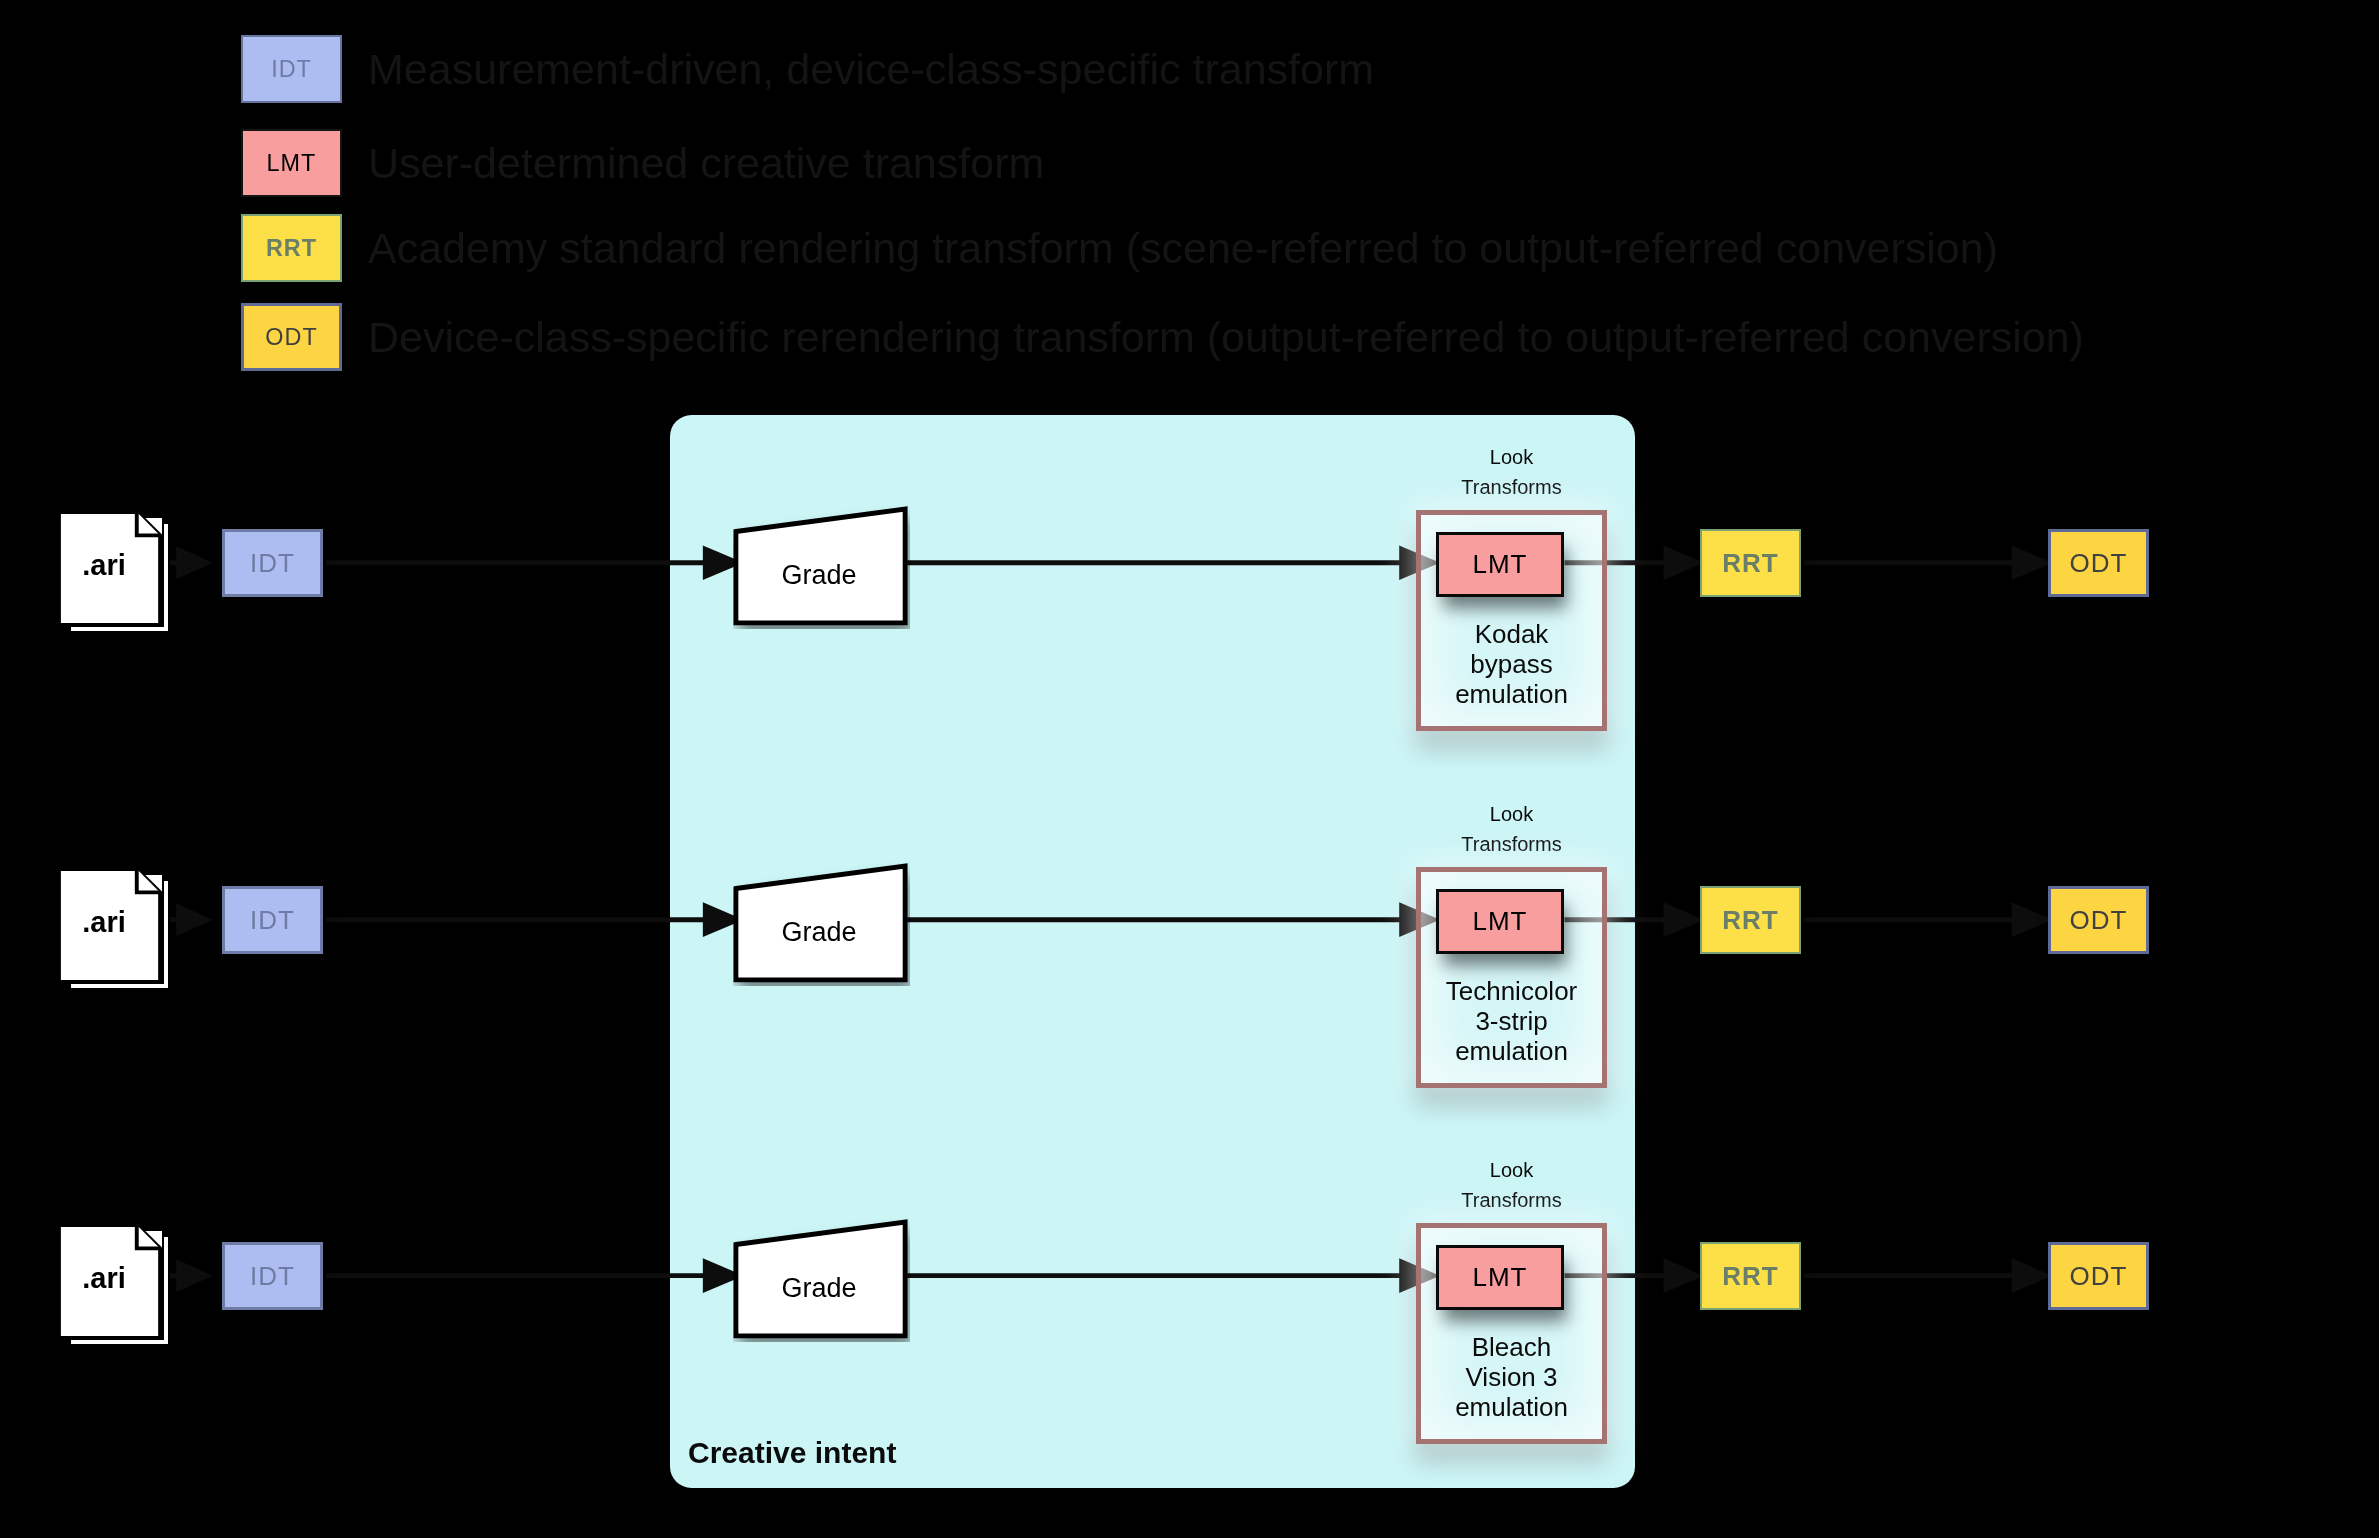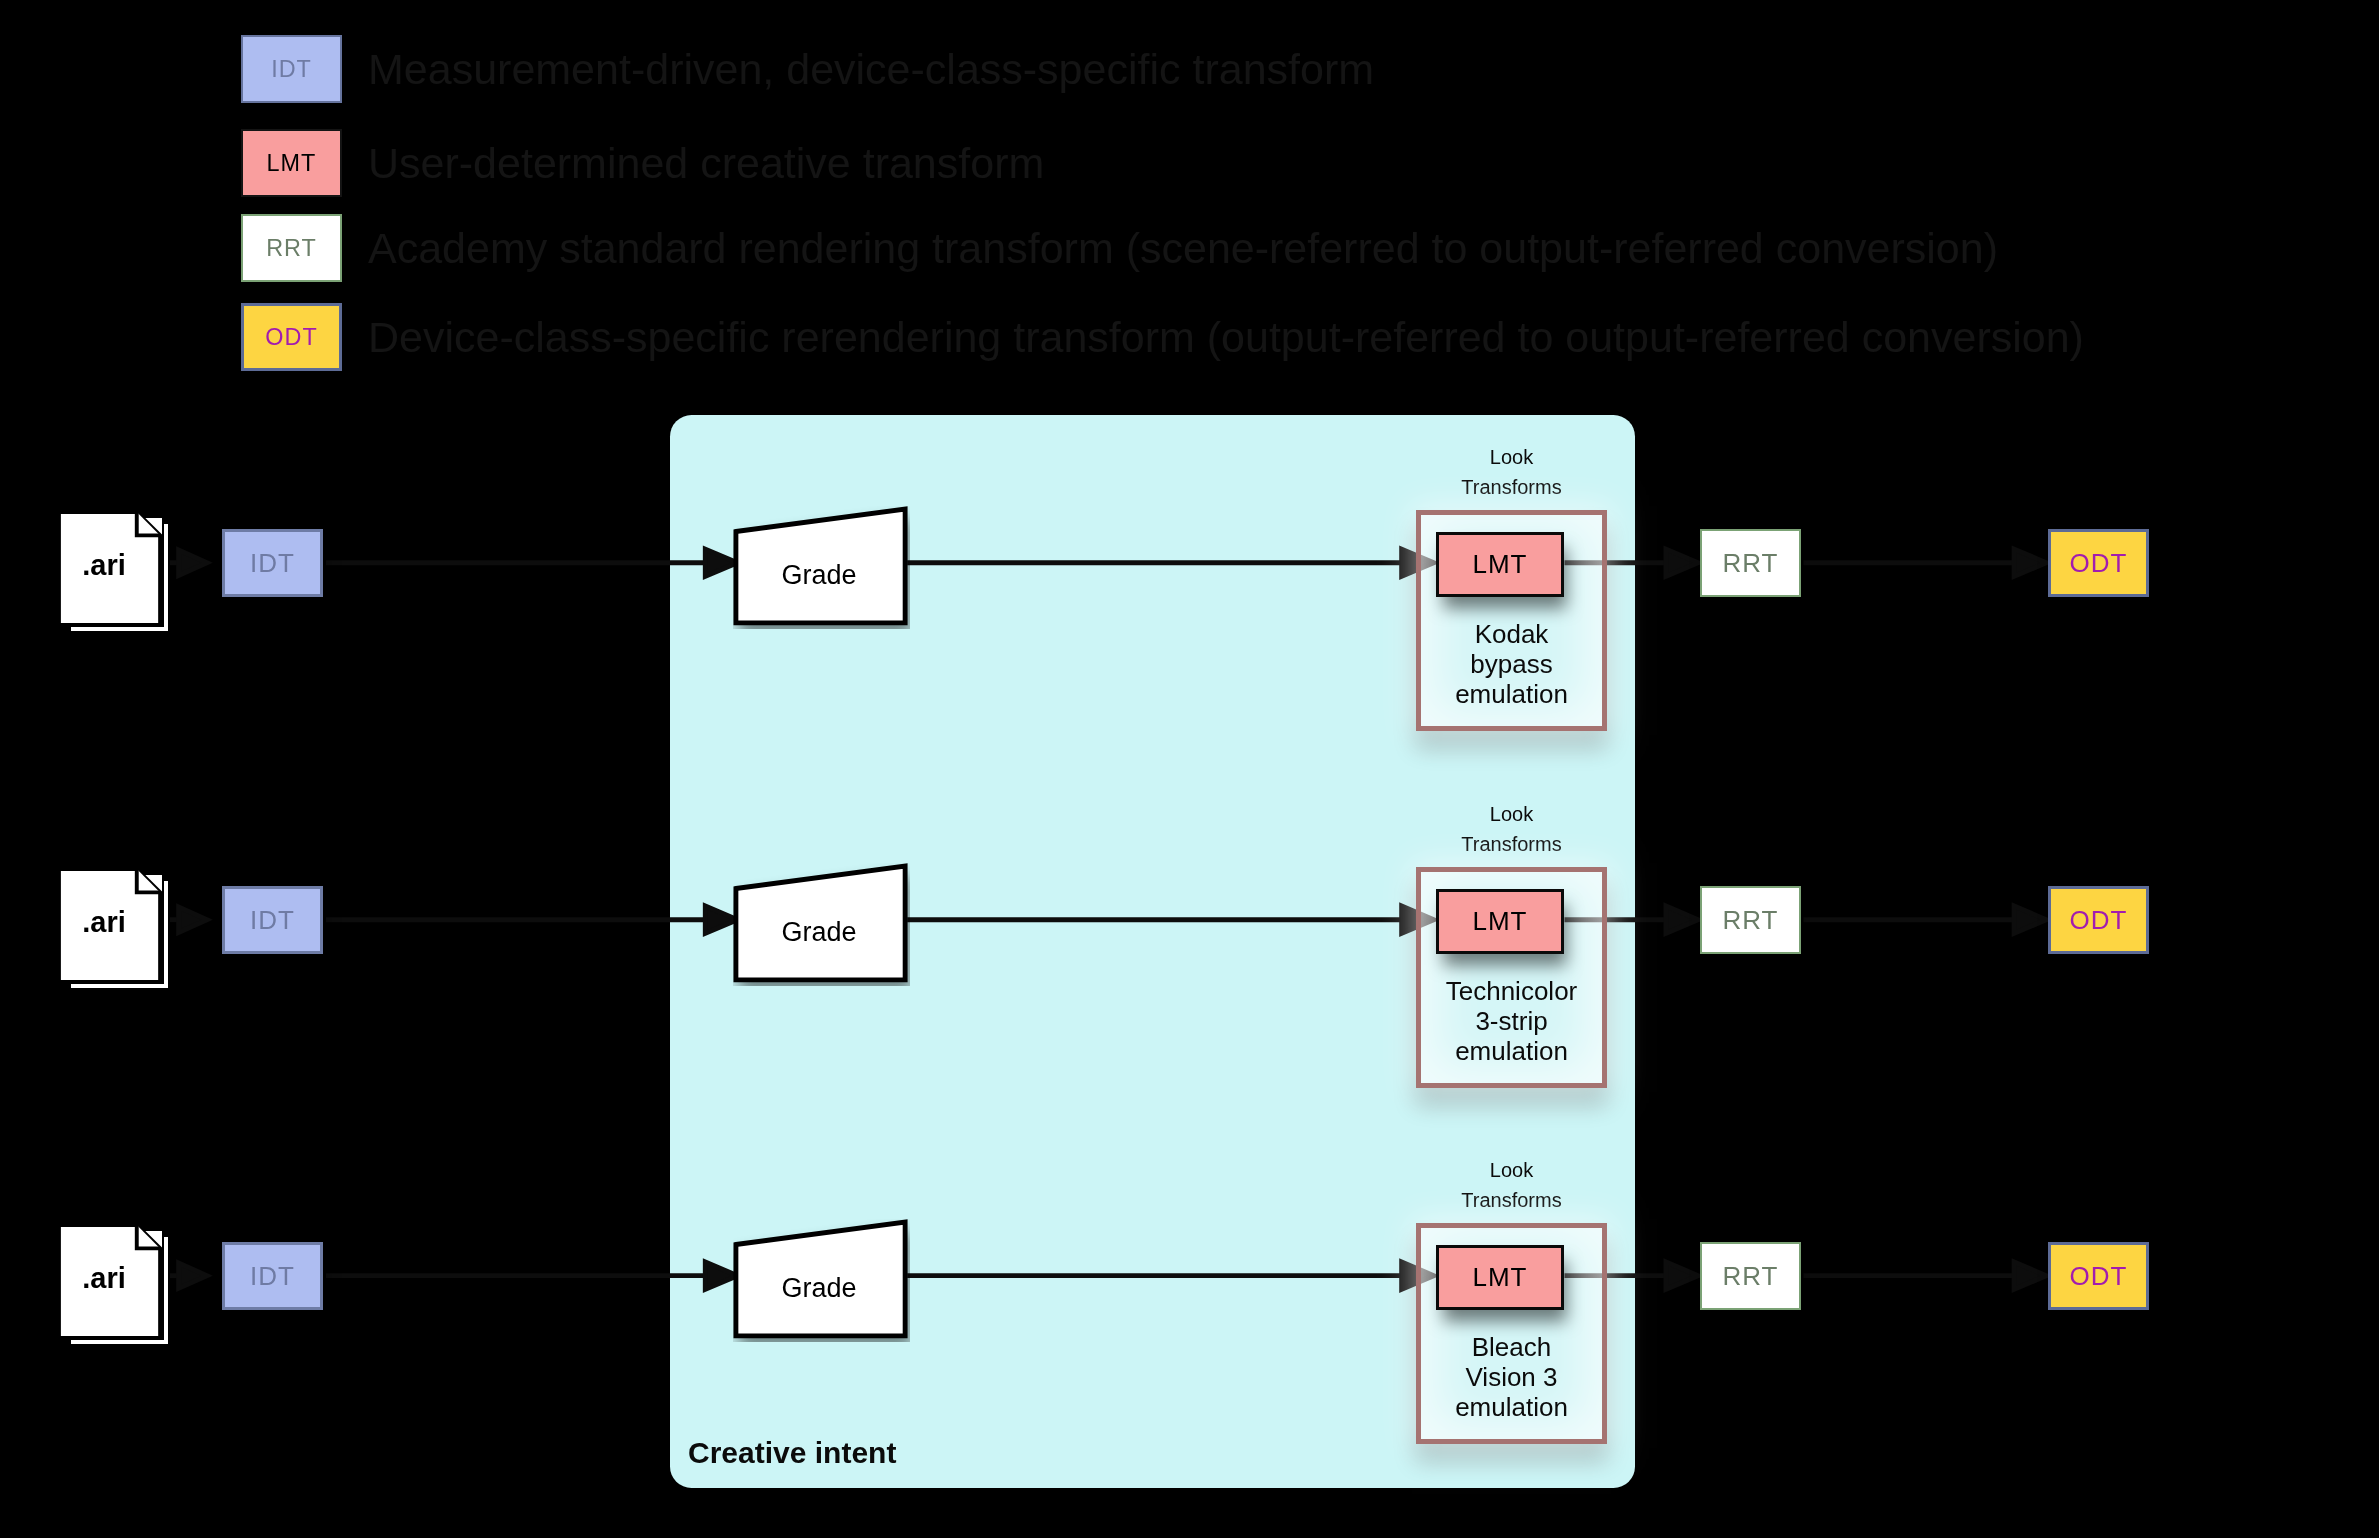--- a/index.html
+++ b/index.html
@@ -14,22 +14,22 @@
               box-shadow:0 13.7px 15.6px -3.9px rgba(0,0,0,0.9);}
   .legend-desc{position:absolute;left:368px;top:0;height:68px;line-height:68px;
                font-size:43px;color:#141414;white-space:nowrap;}
 
   
   .nbox{position:absolute;width:101px;height:68px;box-sizing:border-box;
         display:flex;align-items:center;justify-content:center;
         font-size:26px;letter-spacing:1px;
         box-shadow:3.9px 13.7px 15.6px -2px rgba(0,0,0,0.45);}
   .idt{background:#aebdf1;border:3.9px solid #6e7ca6;color:#6f7ba4;}
-  .rrt{background:#ffffff;border:2.9px solid #7ba275;color:#6b7e68;}
-  .odt{background:#fdd542;border:3.9px solid #5d6b96;color:#a21caf;}
+  .rrt{background:#fde047;border:2.9px solid #7ba275;color:#6b7e68;font-weight:bold;}
+  .odt{background:#fdd542;border:3.9px solid #5d6b96;color:#404040;}
   .lmtbox{background:#f99e9e;border:3.9px solid #0a0a0a;color:#000;}
   .legend-lmt{background:#f99e9e;border:2px solid #141414;color:#000;}
   .legend-idt{background:#aebdf1;border:2.9px solid #66749e;color:#6f7ba4;}
 
   
   #panel{position:absolute;left:670px;top:415px;width:965px;height:1073px;
          background:#ccf5f6;border-radius:21.5px;}
   #panel-label{position:absolute;left:688px;top:1436px;font-size:30px;color:#0b0b0b;font-weight:bold;}
 
   

